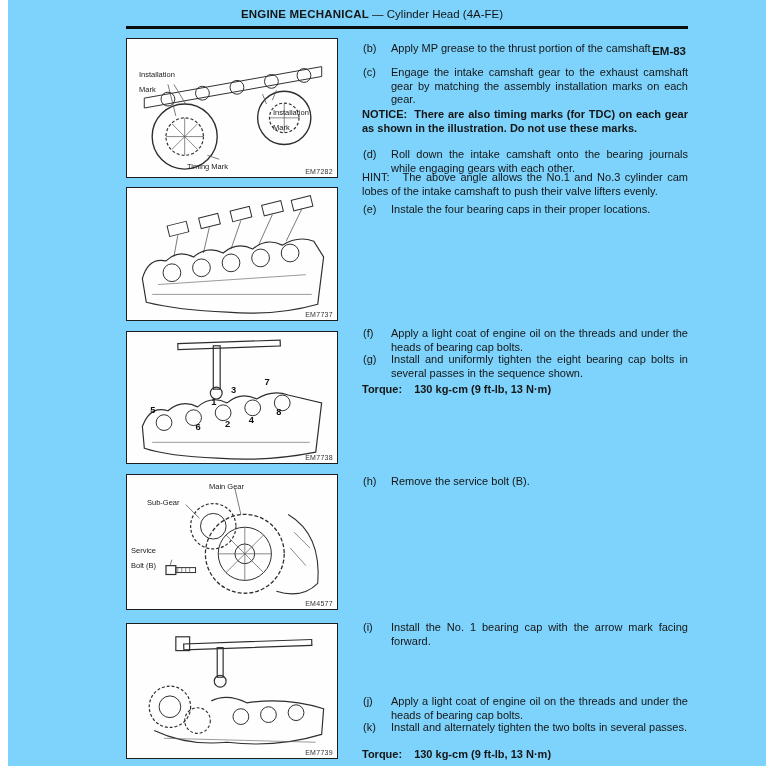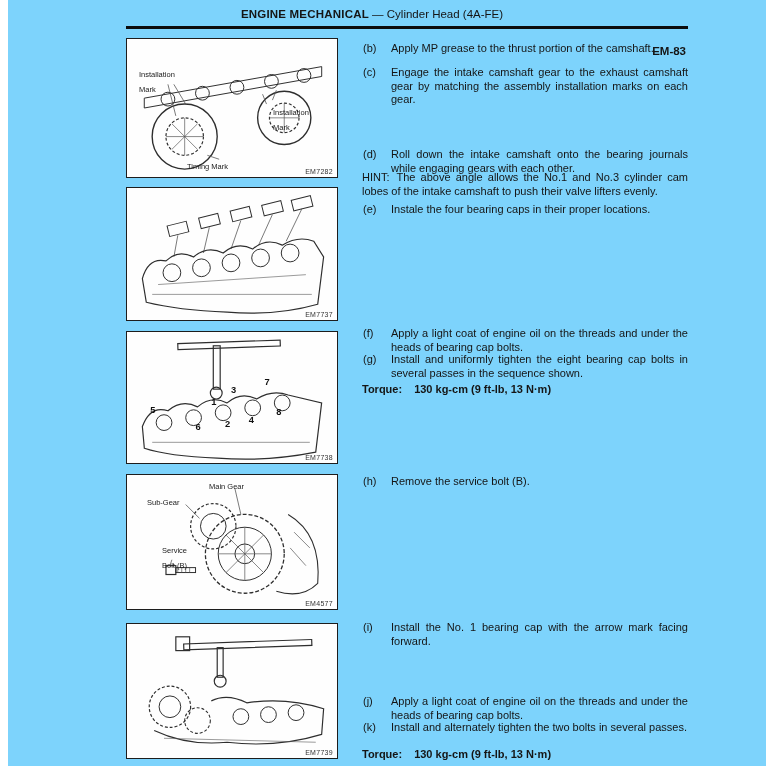--- a/index.html
+++ b/index.html
@@ -28,21 +28,21 @@
   svg .ln{stroke:#2e2e2e;fill:none;}
   svg .lt{stroke:#555;fill:none;}
 
   
   .block{position:absolute;left:0;width:100%;}
   .step .id{position:absolute;left:1px;top:0;}
   .step .txt{display:block;margin-left:29px;text-align:justify;}
   .notice{font-weight:bold;text-align:justify;}
   .notice .lbl{margin-right:7px;}
   .hint{font-weight:normal;text-align:justify;}
-  .hint .lbl{margin-right:7px;}
+  .hint .lbl{margin-right:13px;}
   .torque{font-weight:bold;}
   .torque .lbl{margin-right:12px;}
 </style>
 </head>
 <body>
 
 <div class="page">
   <div class="content">
 
     <div class="hdr">
@@ -140,21 +140,21 @@
             <circle class="ln" cx="86" cy="52" r="13" stroke-width="1"></circle>
             <rect class="ln" x="38" y="92" width="10" height="9" stroke-width="1.2"></rect>
             <rect class="ln" x="48" y="94" width="20" height="5" stroke-width="1"></rect>
             <path class="lt" d="M50 94 V99 M54 94 V99 M58 94 V99 M62 94 V99" stroke-width=".7"></path>
             <path class="ln" d="M162 40 Q196 60 192 110 Q176 126 150 118" stroke-width="1.1"></path>
             <path class="lt" d="M168 58 L184 74 M164 74 L180 92" stroke-width=".7"></path>
             <path class="lt" d="M108 14 L114 40 M58 30 L72 44 M44 86 L42 92" stroke-width=".8"></path>
           </svg>
           <div class="figlabel" style="left:82px;top:4px;width:60px;">Main Gear</div>
           <div class="figlabel" style="left:20px;top:20px;width:46px;">Sub-Gear</div>
-          <div class="figlabel" style="left:4px;top:68px;width:38px;margin-left:31px;">Service Bolt (B)</div>
+          <div class="figlabel" style="left:4px;top:68px;width:38px;">Service Bolt (B)</div>
           <span class="figcode">EM4577</span>
         </div>
 
         <div class="figure" style="height:136px;">
           <svg viewBox="0 0 210 136">
             <rect class="ln" x="56" y="18" width="130" height="6" stroke-width="1.2" transform="rotate(-2 121 21)"></rect>
             <rect class="ln" x="48" y="13" width="14" height="14" stroke-width="1.2"></rect>
             <rect class="ln" x="90" y="24" width="6" height="30" stroke-width="1.2"></rect>
             <circle class="ln" cx="93" cy="58" r="6" stroke-width="1.2"></circle>
             <circle class="ln" cx="42" cy="84" r="21" stroke-width="1.2" stroke-dasharray="3 2"></circle>
@@ -178,20 +178,23 @@
         <div class="block step" style="top:0;">
           <span class="id">(b)</span>
           <span class="txt">Apply MP grease to the thrust portion of the camshaft.</span>
         </div>
 
         <div class="block step" style="top:24px;">
           <span class="id">(c)</span>
           <span class="txt">Engage the intake camshaft gear to the exhaust camshaft gear by matching the assembly installation marks on each gear.</span>
         </div>
 
+        <div class="block notice" style="top:66px;">
+          <span class="lbl">NOTICE:</span><span>There are also timing marks (for TDC) on each gear as shown in the illustration. Do not use these marks.</span>
+        </div>
 
         <div class="block step" style="top:106px;">
           <span class="id">(d)</span>
           <span class="txt">Roll down the intake camshaft onto the bearing journals while engaging gears with each other.</span>
         </div>
 
         <div class="block hint" style="top:129px;">
           <span class="lbl">HINT:</span><span>The above angle allows the No.1 and No.3 cylinder cam lobes of the intake camshaft to push their valve lifters evenly.</span>
         </div>
 

